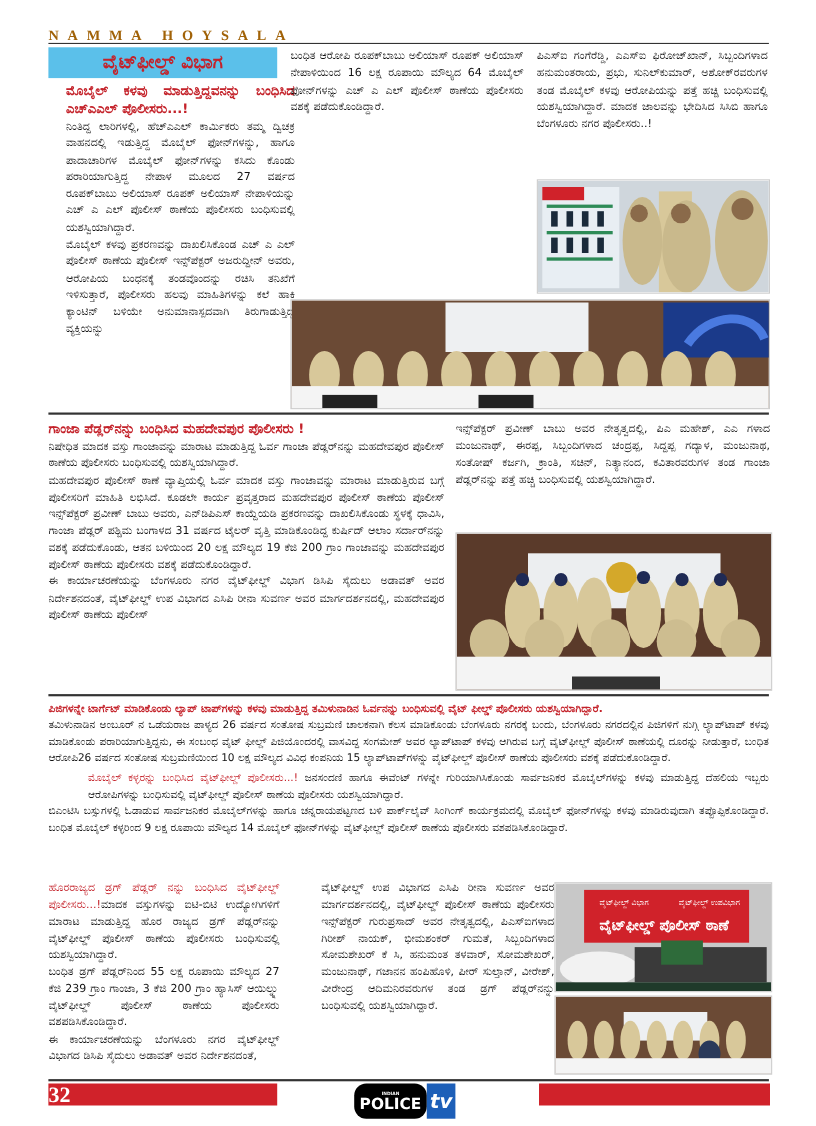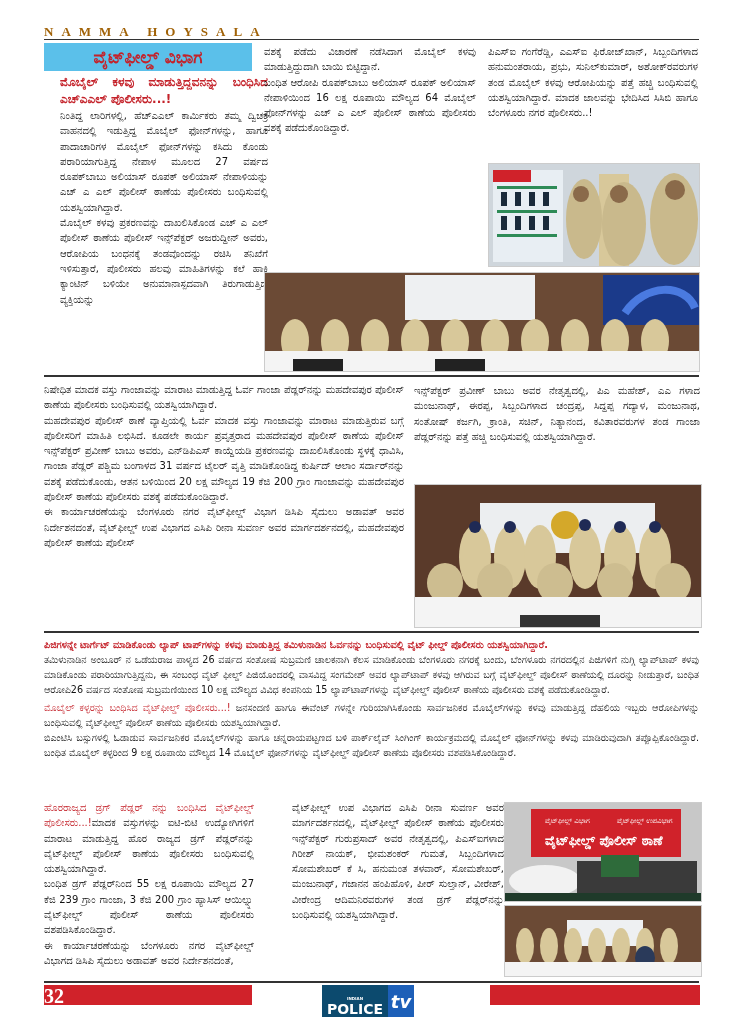--- a/index.html
+++ b/index.html
@@ -9,38 +9,37 @@
   .topline{left:44px;top:39px;width:655px;height:1px;background:#333;}
   .section-box{left:44px;top:43px;width:208px;height:28px;background:#5bc0ea;color:#c4222a;font-weight:bold;font-size:17px;text-align:center;line-height:28px;}
   .red-head{color:#c4222a;font-weight:bold;}
   .col{font-size:10px;line-height:15.3px;text-align:justify;}
   .col p{margin:0;}
   .hr{height:2px;background:#333;}
   .photo{overflow:hidden;border:1px solid #ccc;}
   .footer-red{background:#d0222a;height:20px;}
   .page-num{left:40px;top:986px;width:210px;color:#fff;font-family:"Liberation Serif",serif;font-weight:bold;font-size:20px;line-height:20px;padding-left:4px;}
   .logo{left:322px;top:985px;width:92px;height:32px;display:flex;}
-  .logo-police{background:#0c4a6e;color:#fff;font-weight:bold;font-size:14px;width:66px;display:flex;flex-direction:column;justify-content:flex-end;align-items:center;}
+  .logo-police{background:#000000;color:#fff;font-weight:bold;font-size:14px;width:66px;display:flex;flex-direction:column;justify-content:center;align-items:center;border-radius:11px;}
   .logo-police small{font-size:4px;line-height:5px;}
   .logo-tv{background:#1d5fb8;color:#fff;font-weight:bold;font-size:18px;width:26px;display:flex;justify-content:center;align-items:center;font-style:italic;}
 </style>
 </head>
 <body>
 
 <div class="abs masthead">NAMMA HOYSALA</div>
 <div class="abs topline"></div>
 
 <div class="abs section-box">ವೈಟ್‌ಫೀಲ್ಡ್ ವಿಭಾಗ</div>
 <div class="abs col" style="left:44px;top:74px;width:208px;margin-left:16px;">
   <p class="red-head" style="font-size:12px;line-height:17px;">ಮೊಬೈಲ್ ಕಳವು ಮಾಡುತ್ತಿದ್ದವನನ್ನು ಬಂಧಿಸಿದ ಎಚ್‌ಎಎಲ್ ಪೊಲೀಸರು...!</p>
   <p>ನಿಂತಿದ್ದ ಲಾರಿಗಳಲ್ಲಿ, ಹೆಚ್‌ಎಎಲ್ ಕಾರ್ಮಿಕರು ತಮ್ಮ ದ್ವಿಚಕ್ರ ವಾಹನದಲ್ಲಿ ಇಡುತ್ತಿದ್ದ ಮೊಬೈಲ್ ಫೋನ್‌ಗಳನ್ನು, ಹಾಗೂ ಪಾದಾಚಾರಿಗಳ ಮೊಬೈಲ್ ಫೋನ್‌ಗಳನ್ನು ಕಸಿದು ಕೊಂಡು ಪರಾರಿಯಾಗುತ್ತಿದ್ದ ನೇಪಾಳ ಮೂಲದ 27 ವರ್ಷದ ರೂಪಕ್‌ಬಾಬು ಅಲಿಯಾಸ್ ರೂಪಕ್ ಅಲಿಯಾಸ್ ನೇಪಾಳಿಯನ್ನು ಎಚ್ ಎ ಎಲ್ ಪೊಲೀಸ್ ಠಾಣೆಯ ಪೊಲೀಸರು ಬಂಧಿಸುವಲ್ಲಿ ಯಶಸ್ವಿಯಾಗಿದ್ದಾರೆ.</p>
   <p>ಮೊಬೈಲ್ ಕಳವು ಪ್ರಕರಣವನ್ನು ದಾಖಲಿಸಿಕೊಂಡ ಎಚ್ ಎ ಎಲ್ ಪೊಲೀಸ್ ಠಾಣೆಯ ಪೊಲೀಸ್ ಇನ್ಸ್‌ಪೆಕ್ಟರ್ ಅಜರುದ್ದೀನ್ ಅವರು, ಆರೋಪಿಯ ಬಂಧನಕ್ಕೆ ತಂಡವೊಂದನ್ನು ರಚಿಸಿ ತನಿಖೆಗೆ ಇಳಿಸುತ್ತಾರೆ, ಪೊಲೀಸರು ಹಲವು ಮಾಹಿತಿಗಳನ್ನು ಕಲೆ ಹಾಕಿ ಕ್ಯಾಂಟಿನ್ ಬಳಿಯೇ ಅನುಮಾನಾಸ್ಪದವಾಗಿ ತಿರುಗಾಡುತ್ತಿದ್ದ ವ್ಯಕ್ತಿಯನ್ನು</p>
 </div>
 <div class="abs col" style="left:264px;top:44px;width:212px;">
-  <p>ವಶಕ್ಕೆ ಪಡೆದು ವಿಚಾರಣೆ ನಡೆಸಿದಾಗ ಮೊಬೈಲ್ ಕಳವು ಮಾಡುತ್ತಿದ್ದುದಾಗಿ ಬಾಯಿ ಬಿಟ್ಟಿದ್ದಾನೆ.</p>
   <p>ಬಂಧಿತ ಆರೋಪಿ ರೂಪಕ್‌ಬಾಬು ಅಲಿಯಾಸ್ ರೂಪಕ್ ಅಲಿಯಾಸ್ ನೇಪಾಳಿಯಿಂದ 16 ಲಕ್ಷ ರೂಪಾಯಿ ಮೌಲ್ಯದ 64 ಮೊಬೈಲ್ ಫೋನ್‌ಗಳನ್ನು ಎಚ್ ಎ ಎಲ್ ಪೊಲೀಸ್ ಠಾಣೆಯ ಪೊಲೀಸರು ವಶಕ್ಕೆ ಪಡೆದುಕೊಂಡಿದ್ದಾರೆ.</p>
 </div>
 <div class="abs col" style="left:488px;top:44px;width:210px;">
   <p>ಪಿಎಸ್‌ಐ ಗಂಗೆರೆಡ್ಡಿ, ಎಎಸ್‌ಐ ಫಿರೋಜ್‌ಖಾನ್, ಸಿಬ್ಬಂದಿಗಳಾದ ಹನುಮಂತರಾಯ, ಪ್ರಭು, ಸುನಿಲ್‌ಕುಮಾರ್, ಅಶೋಕ್‌ರವರುಗಳ ತಂಡ ಮೊಬೈಲ್ ಕಳವು ಆರೋಪಿಯನ್ನು ಪತ್ತೆ ಹಚ್ಚಿ ಬಂಧಿಸುವಲ್ಲಿ ಯಶಸ್ವಿಯಾಗಿದ್ದಾರೆ. ಮಾದಕ ಜಾಲವನ್ನು ಭೇದಿಸಿದ ಸಿಸಿಬಿ ಹಾಗೂ ಬೆಂಗಳೂರು ನಗರ ಪೊಲೀಸರು..!</p>
 </div>
 <div class="abs photo" style="left:488px;top:163px;width:210px;height:102px;" title="Police officers inspecting seized mobile phones">
   <svg width="210" height="102" viewBox="0 0 210 102">
     <rect width="210" height="102" fill="#cfd6dc"></rect>
     <rect x="4" y="6" width="70" height="92" fill="#e8eef3"></rect>
     <g fill="#2e8b57">
@@ -92,20 +91,21 @@
       </g>
     <rect x="0" y="78" width="434" height="20" fill="#f4f4f4"></rect>
     <rect x="28" y="86" width="50" height="12" fill="#222"></rect>
       <rect x="170" y="86" width="50" height="12" fill="#222"></rect>
   </svg>
 </div>
 
 <div class="abs hr" style="left:44px;top:375px;width:655px;"></div>
 
 <div class="abs col" style="left:44px;top:382px;width:360px;">
+  <p class="red-head" style="font-size:12px;line-height:17px;">ಗಾಂಜಾ ಪೆಡ್ಲರ್‌ನನ್ನು ಬಂಧಿಸಿದ ಮಹದೇವಪುರ ಪೊಲೀಸರು !</p>
   <p>ನಿಷೇಧಿತ ಮಾದಕ ವಸ್ತು ಗಾಂಜಾವನ್ನು ಮಾರಾಟ ಮಾಡುತ್ತಿದ್ದ ಓರ್ವ ಗಾಂಜಾ ಪೆಡ್ಲರ್‌ನನ್ನು ಮಹದೇವಪುರ ಪೊಲೀಸ್ ಠಾಣೆಯ ಪೊಲೀಸರು ಬಂಧಿಸುವಲ್ಲಿ ಯಶಸ್ವಿಯಾಗಿದ್ದಾರೆ.</p>
   <p>ಮಹದೇವಪುರ ಪೊಲೀಸ್ ಠಾಣೆ ವ್ಯಾಪ್ತಿಯಲ್ಲಿ ಓರ್ವ ಮಾದಕ ವಸ್ತು ಗಾಂಜಾವನ್ನು ಮಾರಾಟ ಮಾಡುತ್ತಿರುವ ಬಗ್ಗೆ ಪೊಲೀಸರಿಗೆ ಮಾಹಿತಿ ಲಭಿಸಿದೆ. ಕೂಡಲೇ ಕಾರ್ಯ ಪ್ರವೃತ್ತರಾದ ಮಹದೇವಪುರ ಪೊಲೀಸ್ ಠಾಣೆಯ ಪೊಲೀಸ್ ಇನ್ಸ್‌ಪೆಕ್ಟರ್ ಪ್ರವೀಣ್ ಬಾಬು ಅವರು, ಎನ್‌ಡಿಪಿಎಸ್ ಕಾಯ್ದೆಯಡಿ ಪ್ರಕರಣವನ್ನು ದಾಖಲಿಸಿಕೊಂಡು ಸ್ಥಳಕ್ಕೆ ಧಾವಿಸಿ, ಗಾಂಜಾ ಪೆಡ್ಲರ್ ಪಶ್ಚಿಮ ಬಂಗಾಳದ 31 ವರ್ಷದ ಟೈಲರ್ ವೃತ್ತಿ ಮಾಡಿಕೊಂಡಿದ್ದ ಕುರ್ಷಿದ್ ಆಲಾಂ ಸರ್ದಾರ್‌ನನ್ನು ವಶಕ್ಕೆ ಪಡೆದುಕೊಂಡು, ಆತನ ಬಳಿಯಿಂದ 20 ಲಕ್ಷ ಮೌಲ್ಯದ 19 ಕೆಜಿ 200 ಗ್ರಾಂ ಗಾಂಜಾವನ್ನು ಮಹದೇವಪುರ ಪೊಲೀಸ್ ಠಾಣೆಯ ಪೊಲೀಸರು ವಶಕ್ಕೆ ಪಡೆದುಕೊಂಡಿದ್ದಾರೆ.</p>
   <p>ಈ ಕಾರ್ಯಾಚರಣೆಯನ್ನು ಬೆಂಗಳೂರು ನಗರ ವೈಟ್‌ಫೀಲ್ಡ್ ವಿಭಾಗ ಡಿಸಿಪಿ ಸೈದುಲು ಅಡಾವತ್ ಅವರ ನಿರ್ದೇಶನದಂತೆ, ವೈಟ್‌ಫೀಲ್ಡ್ ಉಪ ವಿಭಾಗದ ಎಸಿಪಿ ರೀನಾ ಸುವರ್ಣ ಅವರ ಮಾರ್ಗದರ್ಶನದಲ್ಲಿ, ಮಹದೇವಪುರ ಪೊಲೀಸ್ ಠಾಣೆಯ ಪೊಲೀಸ್</p>
 </div>
 <div class="abs col" style="left:414px;top:383px;width:286px;">
   <p>ಇನ್ಸ್‌ಪೆಕ್ಟರ್ ಪ್ರವೀಣ್ ಬಾಬು ಅವರ ನೇತೃತ್ವದಲ್ಲಿ, ಪಿಎ ಮಹೇಶ್, ಎಎ ಗಳಾದ ಮಂಜುನಾಥ್, ಈರಪ್ಪ, ಸಿಬ್ಬಂದಿಗಳಾದ ಚಂದ್ರಪ್ಪ, ಸಿದ್ದಪ್ಪ ಗದ್ಯಾಳ, ಮಂಜುನಾಥ, ಸಂತೋಷ್ ಕರ್ಜಗಿ, ಕ್ರಾಂತಿ, ಸಚಿನ್, ನಿತ್ಯಾನಂದ, ಕವಿತಾರವರುಗಳ ತಂಡ ಗಾಂಜಾ ಪೆಡ್ಲರ್‌ನನ್ನು ಪತ್ತೆ ಹಚ್ಚಿ ಬಂಧಿಸುವಲ್ಲಿ ಯಶಸ್ವಿಯಾಗಿದ್ದಾರೆ.</p>
 </div>
 <div class="abs photo" style="left:414px;top:484px;width:286px;height:142px;" title="Mahadevapura police team with Bengaluru City Police banner">
   <svg width="286" height="142" viewBox="0 0 286 142">
     <rect width="286" height="142" fill="#5a3a2a"></rect>
@@ -136,21 +136,21 @@
     <rect x="0" y="112" width="286" height="30" fill="#f4f4f4"></rect>
     <rect x="105" y="130" width="80" height="12" fill="#333"></rect>
   </svg>
 </div>
 
 <div class="abs hr" style="left:44px;top:631px;width:655px;"></div>
 
 <div class="abs col" style="left:44px;top:637px;width:655px;font-size:9.6px;line-height:15px;">
   <p class="red-head" style="font-weight:bold;">ಪಿಜಿಗಳನ್ನೇ ಟಾರ್ಗೆಟ್ ಮಾಡಿಕೊಂಡು ಲ್ಯಾಪ್ ಟಾಪ್‌ಗಳನ್ನು ಕಳವು ಮಾಡುತ್ತಿದ್ದ ತಮಿಳುನಾಡಿನ ಓರ್ವನನ್ನು ಬಂಧಿಸುವಲ್ಲಿ ವೈಟ್ ಫೀಲ್ಡ್ ಪೊಲೀಸರು ಯಶಸ್ವಿಯಾಗಿದ್ದಾರೆ.</p>
   <p>ತಮಿಳುನಾಡಿನ ಅಂಬೂರ್ ನ ಒಡೆಯರಾಜ ಪಾಳ್ಯದ 26 ವರ್ಷದ ಸಂತೋಷ ಸುಬ್ರಮಣಿ ಚಾಲಕನಾಗಿ ಕೆಲಸ ಮಾಡಿಕೊಂಡು ಬೆಂಗಳೂರು ನಗರಕ್ಕೆ ಬಂದು, ಬೆಂಗಳೂರು ನಗರದಲ್ಲಿನ ಪಿಜಿಗಳಿಗೆ ನುಗ್ಗಿ ಲ್ಯಾಪ್‌ಟಾಪ್ ಕಳವು ಮಾಡಿಕೊಂಡು ಪರಾರಿಯಾಗುತ್ತಿದ್ದನು, ಈ ಸಂಬಂಧ ವೈಟ್ ಫೀಲ್ಡ್ ಪಿಜಿಯೊಂದರಲ್ಲಿ ವಾಸವಿದ್ದ ಸಂಗಮೇಶ್ ಅವರ ಲ್ಯಾಪ್‌ಟಾಪ್ ಕಳವು ಆಗಿರುವ ಬಗ್ಗೆ ವೈಟ್‌ಫೀಲ್ಡ್ ಪೊಲೀಸ್ ಠಾಣೆಯಲ್ಲಿ ದೂರನ್ನು ನೀಡುತ್ತಾರೆ, ಬಂಧಿತ ಆರೋಪಿ26 ವರ್ಷದ ಸಂತೋಷ ಸುಬ್ರಮಣಿಯಿಂದ 10 ಲಕ್ಷ ಮೌಲ್ಯದ ವಿವಿಧ ಕಂಪನಿಯ 15 ಲ್ಯಾಪ್‌ಟಾಪ್‌ಗಳನ್ನು ವೈಟ್‌ಫೀಲ್ಡ್ ಪೊಲೀಸ್ ಠಾಣೆಯ ಪೊಲೀಸರು ವಶಕ್ಕೆ ಪಡೆದುಕೊಂಡಿದ್ದಾರೆ.</p>
-  <p style="margin-top:3px;"><span class="red-head" style="font-weight:normal;">ಮೊಬೈಲ್ ಕಳ್ಳರನ್ನು ಬಂಧಿಸಿದ ವೈಟ್‌ಫೀಲ್ಡ್ ಪೊಲೀಸರು...!</span> <span>ಜನಸಂದಣಿ ಹಾಗೂ ಈವೆಂಟ್ ಗಳನ್ನೇ ಗುರಿಯಾಗಿಸಿಕೊಂಡು ಸಾರ್ವಜನಿಕರ ಮೊಬೈಲ್‌ಗಳನ್ನು ಕಳವು ಮಾಡುತ್ತಿದ್ದ ದೆಹಲಿಯ ಇಬ್ಬರು ಆರೋಪಿಗಳನ್ನು ಬಂಧಿಸುವಲ್ಲಿ ವೈಟ್‌ಫೀಲ್ಡ್ ಪೊಲೀಸ್ ಠಾಣೆಯ ಪೊಲೀಸರು ಯಶಸ್ವಿಯಾಗಿದ್ದಾರೆ.</span></p>
+  <p style="margin-top:3px;margin-left:36px;"><span class="red-head" style="font-weight:normal;">ಮೊಬೈಲ್ ಕಳ್ಳರನ್ನು ಬಂಧಿಸಿದ ವೈಟ್‌ಫೀಲ್ಡ್ ಪೊಲೀಸರು...!</span> <span>ಜನಸಂದಣಿ ಹಾಗೂ ಈವೆಂಟ್ ಗಳನ್ನೇ ಗುರಿಯಾಗಿಸಿಕೊಂಡು ಸಾರ್ವಜನಿಕರ ಮೊಬೈಲ್‌ಗಳನ್ನು ಕಳವು ಮಾಡುತ್ತಿದ್ದ ದೆಹಲಿಯ ಇಬ್ಬರು ಆರೋಪಿಗಳನ್ನು ಬಂಧಿಸುವಲ್ಲಿ ವೈಟ್‌ಫೀಲ್ಡ್ ಪೊಲೀಸ್ ಠಾಣೆಯ ಪೊಲೀಸರು ಯಶಸ್ವಿಯಾಗಿದ್ದಾರೆ.</span></p>
   <p>ಬಿಎಂಟಿಸಿ ಬಸ್ಸುಗಳಲ್ಲಿ ಓಡಾಡುವ ಸಾರ್ವಜನಿಕರ ಮೊಬೈಲ್‌ಗಳನ್ನು ಹಾಗೂ ಚನ್ನರಾಯಪಟ್ಟಣದ ಬಳಿ ಪಾರ್ಕ್‌ಲೈವ್ ಸಿಂಗಿಂಗ್ ಕಾರ್ಯಕ್ರಮದಲ್ಲಿ ಮೊಬೈಲ್ ಫೋನ್‌ಗಳನ್ನು ಕಳವು ಮಾಡಿರುವುದಾಗಿ ತಪ್ಪೊಪ್ಪಿಕೊಂಡಿದ್ದಾರೆ. ಬಂಧಿತ ಮೊಬೈಲ್ ಕಳ್ಳರಿಂದ 9 ಲಕ್ಷ ರೂಪಾಯಿ ಮೌಲ್ಯದ 14 ಮೊಬೈಲ್ ಫೋನ್‌ಗಳನ್ನು ವೈಟ್‌ಫೀಲ್ಡ್ ಪೊಲೀಸ್ ಠಾಣೆಯ ಪೊಲೀಸರು ವಶಪಡಿಸಿಕೊಂಡಿದ್ದಾರೆ.</p>
 </div>
 
 <div class="abs col" style="left:44px;top:800px;width:210px;">
   <p><span class="red-head" style="font-weight:normal;">ಹೊರರಾಜ್ಯದ ಡ್ರಗ್ ಪೆಡ್ಲರ್ ನನ್ನು ಬಂಧಿಸಿದ ವೈಟ್‌ಫೀಲ್ಡ್ ಪೊಲೀಸರು...!</span><span>ಮಾದಕ ವಸ್ತುಗಳನ್ನು ಐಟಿ-ಬಿಟಿ ಉದ್ಯೋಗಿಗಳಿಗೆ ಮಾರಾಟ ಮಾಡುತ್ತಿದ್ದ ಹೊರ ರಾಜ್ಯದ ಡ್ರಗ್ ಪೆಡ್ಲರ್‌ನನ್ನು ವೈಟ್‌ಫೀಲ್ಡ್ ಪೊಲೀಸ್ ಠಾಣೆಯ ಪೊಲೀಸರು ಬಂಧಿಸುವಲ್ಲಿ ಯಶಸ್ವಿಯಾಗಿದ್ದಾರೆ.</span></p>
   <p>ಬಂಧಿತ ಡ್ರಗ್ ಪೆಡ್ಲರ್‌ನಿಂದ 55 ಲಕ್ಷ ರೂಪಾಯಿ ಮೌಲ್ಯದ 27 ಕೆಜಿ 239 ಗ್ರಾಂ ಗಾಂಜಾ, 3 ಕೆಜಿ 200 ಗ್ರಾಂ ಹ್ಯಾಸಿಸ್ ಆಯಿಲ್ನ್ನು ವೈಟ್‌ಫೀಲ್ಡ್ ಪೊಲೀಸ್ ಠಾಣೆಯ ಪೊಲೀಸರು ವಶಪಡಿಸಿಕೊಂಡಿದ್ದಾರೆ.</p>
   <p>ಈ ಕಾರ್ಯಾಚರಣೆಯನ್ನು ಬೆಂಗಳೂರು ನಗರ ವೈಟ್‌ಫೀಲ್ಡ್ ವಿಭಾಗದ ಡಿಸಿಪಿ ಸೈದುಲು ಅಡಾವತ್ ಅವರ ನಿರ್ದೇಶನದಂತೆ,</p>
 </div>
 <div class="abs col" style="left:292px;top:800px;width:212px;">
   <p>ವೈಟ್‌ಫೀಲ್ಡ್ ಉಪ ವಿಭಾಗದ ಎಸಿಪಿ ರೀನಾ ಸುವರ್ಣ ಅವರ ಮಾರ್ಗದರ್ಶನದಲ್ಲಿ, ವೈಟ್‌ಫೀಲ್ಡ್ ಪೊಲೀಸ್ ಠಾಣೆಯ ಪೊಲೀಸರು ಇನ್ಸ್‌ಪೆಕ್ಟರ್ ಗುರುಪ್ರಸಾದ್ ಅವರ ನೇತೃತ್ವದಲ್ಲಿ, ಪಿಎಸ್‌ಐಗಳಾದ ಗಿರೀಶ್ ನಾಯಕ್, ಭೀಮಶಂಕರ್ ಗುಮತೆ, ಸಿಬ್ಬಂದಿಗಳಾದ ಸೋಮಶೇಖರ್ ಕೆ ಸಿ, ಹನುಮಂತ ತಳವಾರ್, ಸೋಮಶೇಖರ್, ಮಂಜುನಾಥ್, ಗಜಾನನ ಹಂಪಿಹೊಳಿ, ಪೀರ್ ಸುಲ್ತಾನ್, ವೀರೇಶ್, ವೀರೇಂದ್ರ ಆದಿಮನಿರವರುಗಳ ತಂಡ ಡ್ರಗ್ ಪೆಡ್ಲರ್‌ನನ್ನು ಬಂಧಿಸುವಲ್ಲಿ ಯಶಸ್ವಿಯಾಗಿದ್ದಾರೆ.</p>

